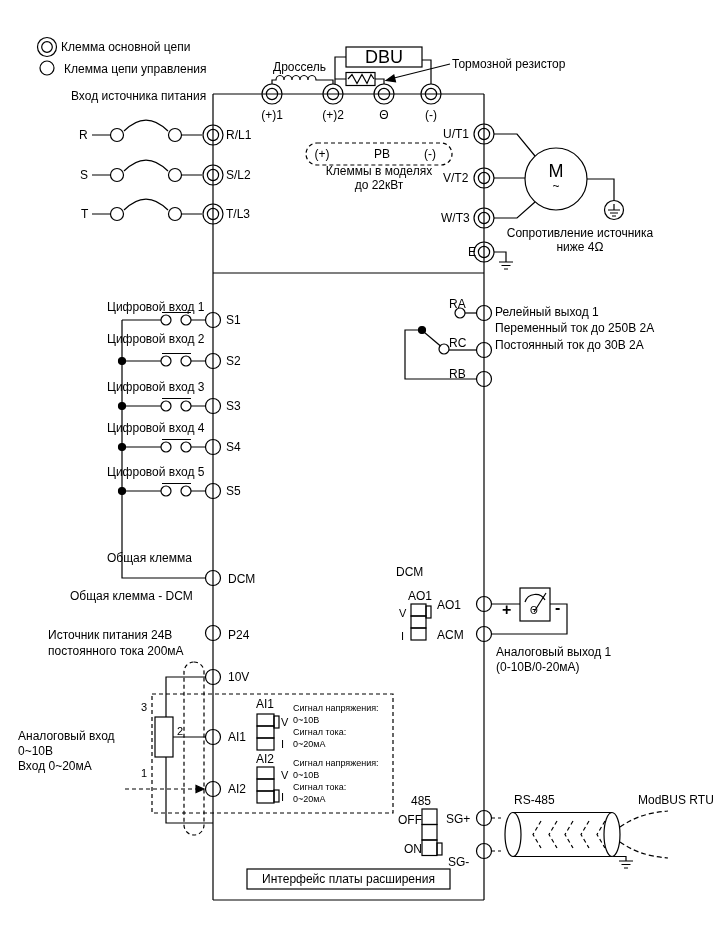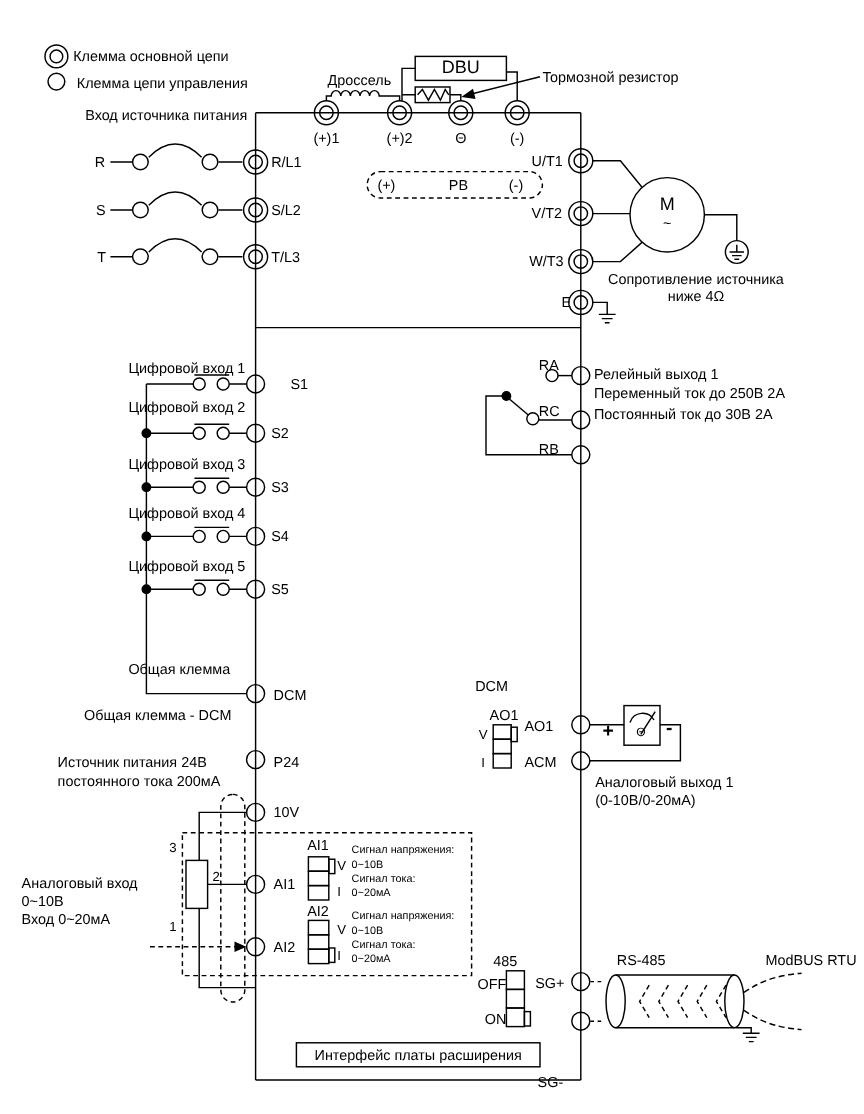--- a/index.html
+++ b/index.html
@@ -7,21 +7,21 @@
     position:relative;width:720px;height:928px;background:#ffffff;
     font-family:"Liberation Sans","DejaVu Sans",sans-serif;color:#000;
     overflow:hidden;
   }
   #wires{position:absolute;left:0;top:0;}
   .lbl{position:absolute;font-size:12px;line-height:14px;white-space:pre-line;}
   .c{text-align:center;}
   .rt{text-align:left;}
   .s9{font-size:9px;line-height:12px;}
   .s11{font-size:11px;line-height:12px;}
-  .s13{font-size:15px;line-height:14px;}
+  .s13{font-size:18px;line-height:14px;}
   .b16{font-size:16px;line-height:16px;font-weight:bold;}
   .s10{font-size:10px;line-height:10px;}
   .lh16{line-height:16.3px;}
   .lh15{line-height:15px;}
   .lh14{line-height:14.5px;}
   .lh13{line-height:13.5px;}
 </style>
 </head>
 <body>
 
@@ -234,20 +234,22 @@
   <div class="lbl" style="left:273px;top:60px">Дроссель</div>
   <div class="lbl c s13" style="left:346px;top:50px;width:76px">DBU</div>
   <div class="lbl" style="left:452px;top:57px">Тормозной резистор</div>
   <div class="lbl c" style="left:258px;top:108px;width:28px">(+)1</div>
   <div class="lbl c" style="left:319px;top:108px;width:28px">(+)2</div>
   <div class="lbl c" style="left:376px;top:108px;width:16px">Θ</div>
   <div class="lbl c" style="left:420px;top:108px;width:22px">(-)</div>
   <div class="lbl c" style="left:308px;top:147px;width:28px">(+)</div>
   <div class="lbl c" style="left:368px;top:147px;width:28px">PB</div>
   <div class="lbl c" style="left:416px;top:147px;width:28px">(-)</div>
+  <div class="lbl c lh13" style="left:309px;top:165px;width:140px">Клеммы в моделях
+до 22кВт</div>
 
   <div class="lbl" style="left:443px;top:127px">U/T1</div>
   <div class="lbl" style="left:443px;top:171px">V/T2</div>
   <div class="lbl" style="left:441px;top:211px">W/T3</div>
   <div class="lbl" style="left:468px;top:245px">E</div>
   <div class="lbl c s13" style="left:546px;top:164px;width:20px">M</div>
   <div class="lbl c" style="left:546px;top:179px;width:20px">~</div>
   <div class="lbl c lh13" style="left:492px;top:227px;width:176px">Сопротивление источника
 ниже 4Ω</div>
 
@@ -256,21 +258,21 @@
   <div class="lbl" style="left:449px;top:367px">RB</div>
   <div class="lbl lh16" style="left:495px;top:304px">Релейный выход 1
 Переменный ток до 250В 2А
 Постоянный ток до 30В 2А</div>
 
   <div class="lbl" style="left:107px;top:300px">Цифровой вход 1</div>
   <div class="lbl" style="left:107px;top:332px">Цифровой вход 2</div>
   <div class="lbl" style="left:107px;top:380px">Цифровой вход 3</div>
   <div class="lbl" style="left:107px;top:421px">Цифровой вход 4</div>
   <div class="lbl" style="left:107px;top:465px">Цифровой вход 5</div>
-  <div class="lbl" style="left:242px;top:313px">S1</div>
+  <div class="lbl" style="left:226px;top:313px">S1</div>
   <div class="lbl" style="left:226px;top:354px">S2</div>
   <div class="lbl" style="left:226px;top:399px">S3</div>
   <div class="lbl" style="left:226px;top:440px">S4</div>
   <div class="lbl" style="left:226px;top:484px">S5</div>
   <div class="lbl" style="left:107px;top:551px">Общая клемма</div>
   <div class="lbl" style="left:228px;top:572px">DCM</div>
   <div class="lbl" style="left:70px;top:589px">Общая клемма - DCM</div>
 
   <div class="lbl rt lh16" style="left:48px;top:627px;width:152px">Источник питания 24В
 постоянного тока 200мА</div>
@@ -310,19 +312,19 @@
   <div class="lbl b16" style="left:502px;top:602px">+</div>
   <div class="lbl b16" style="left:555px;top:600px">-</div>
   <div class="lbl s10 c" style="left:527px;top:606px;width:14px">Θ</div>
   <div class="lbl lh14" style="left:496px;top:645px">Аналоговый выход 1
 (0-10В/0-20мА)</div>
 
   <div class="lbl" style="left:411px;top:794px">485</div>
   <div class="lbl" style="left:398px;top:813px">OFF</div>
   <div class="lbl" style="left:404px;top:842px">ON</div>
   <div class="lbl" style="left:446px;top:812px">SG+</div>
-  <div class="lbl" style="left:448px;top:895px">SG-</div>
+  <div class="lbl" style="left:448px;top:855px">SG-</div>
   <div class="lbl" style="left:514px;top:793px">RS-485</div>
   <div class="lbl" style="left:638px;top:793px">ModBUS RTU</div>
 
   <div class="lbl c" style="left:247px;top:872px;width:203px">Интерфейс платы расширения</div>
 
 </div>
 
 </body></html>

